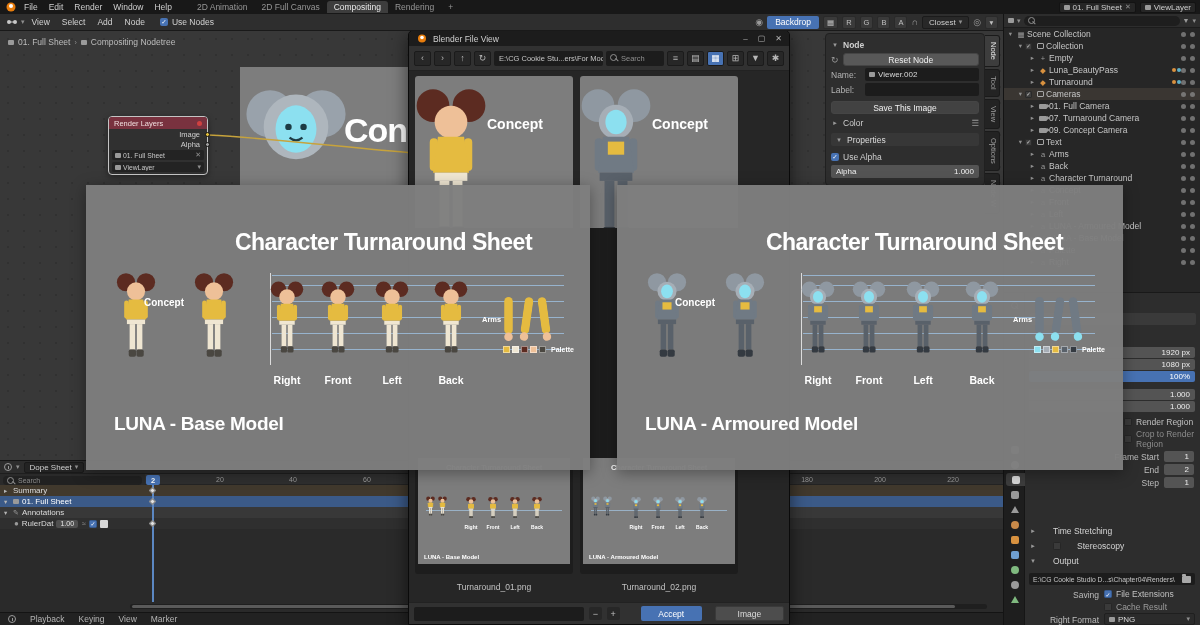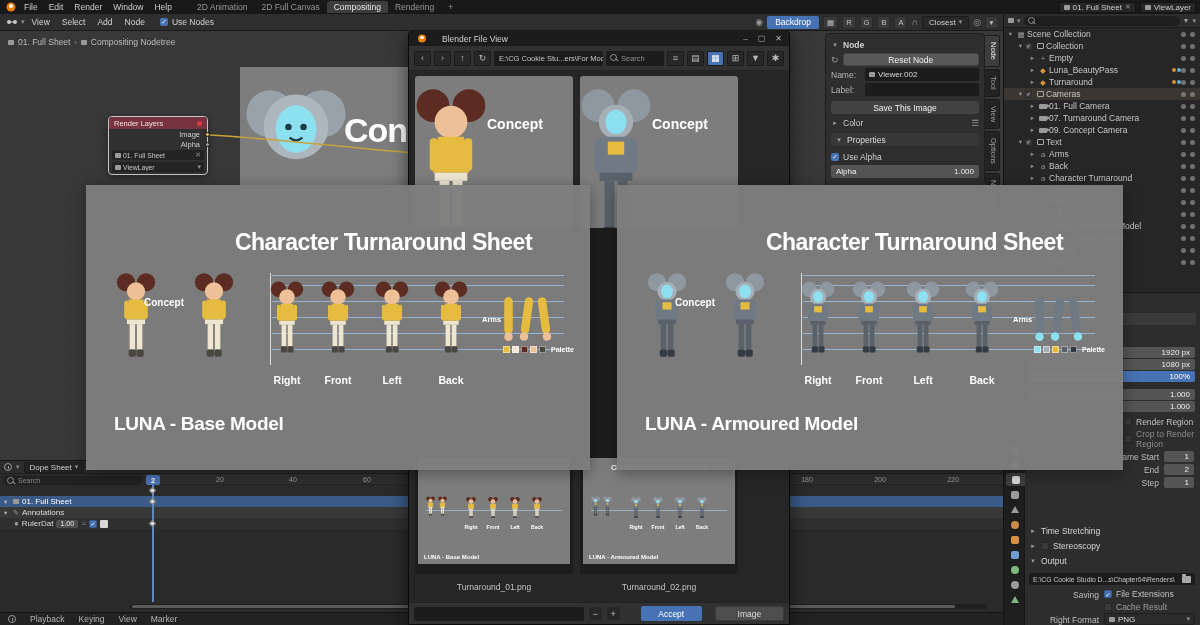--- a/index.html
+++ b/index.html
@@ -29,21 +29,21 @@
 .crumb{position:absolute;left:8px;top:6px;display:flex;gap:4px;align-items:center;color:#bdbdbd;font-size:8.5px}
 .node{position:absolute;left:108px;top:85px;width:100px;border:1px solid #c4c4c4;border-radius:4px;background:#303030;box-shadow:0 2px 6px rgba(0,0,0,.4)}
 .nhead{height:12px;background:#79323f;border-radius:3px 3px 0 0;display:flex;align-items:center;padding:0 5px;color:#f0dede;font-size:7.5px}
 .reddot{margin-left:auto;width:5px;height:5px;border-radius:50%;background:#d04040}
 .nrow{height:10px;display:flex;align-items:center;justify-content:flex-end;padding:0 7px;font-size:7.5px;color:#cfcfcf;position:relative}
 .sock{position:absolute;right:-3px;top:2.5px;width:5px;height:5px;border-radius:50%;border:1px solid #151515}
 .nfield{height:10px;margin:1px 3px 2px;background:#232323;border-radius:2px;display:flex;align-items:center;gap:2px;padding:0 3px;font-size:6.8px;color:#c8c8c8}
 .mini-ic{width:6px;height:5px;background:#9a9a9a;border-radius:1px;flex:none}
 
 .fwin{position:absolute;left:408px;top:30px;width:382px;height:595px;background:#2b2b2b;border:1px solid #0a0a0a;border-radius:5px 5px 0 0;box-shadow:0 4px 18px rgba(0,0,0,.55);z-index:10;display:flex;flex-direction:column}
-.ftitle{height:15px;background:#1c1c1c;border-radius:4px 4px 0 0;display:flex;align-items:center;gap:14px;padding:0 7px;font-size:8.5px;color:#d0d0d0;flex:none}
+.ftitle{height:15px;background:#1c1c1c;border-radius:4px 4px 0 0;display:flex;align-items:center;gap:5px;padding:0 7px;font-size:8.5px;color:#d0d0d0;flex:none}
 .fctrl{margin-left:auto;display:flex;gap:10px;color:#b5b5b5;font-size:8px}
 .ftool{height:25px;background:#313131;display:flex;align-items:center;gap:3px;padding:0 5px;border-bottom:1px solid #222;flex:none}
 .navb{width:17px;height:15px;background:#272727;border:1px solid #1b1b1b;border-radius:2px;display:flex;align-items:center;justify-content:center;color:#b8b8b8;font-size:9px;flex:none}
 .navb.act{background:#4772b3;color:#fff}
 .fpath{flex:1;height:15px;background:#1c1c1c;border-radius:2px;display:flex;align-items:center;padding:0 5px;font-size:7.5px;color:#c6c6c6;white-space:nowrap;overflow:hidden}
 .fsearch{width:58px;height:15px;background:#1c1c1c;border-radius:2px;display:flex;align-items:center;gap:3px;padding:0 4px;font-size:7.5px;color:#8f8f8f;flex:none;overflow:hidden}
 .mag{width:8px;height:8px;position:relative;flex:none}
 .mag::before{content:"";position:absolute;left:0;top:0;width:5px;height:5px;border:1px solid #909090;border-radius:50%}
 .mag::after{content:"";position:absolute;left:4.5px;top:5px;width:3.5px;height:1px;background:#909090;transform:rotate(45deg)}
 .flist{flex:1;background:#262626;position:relative;overflow:hidden}
@@ -102,21 +102,21 @@
 .ci{width:8px;height:8px;border-radius:50%;background:#9a9a9a}
 .tri{width:0;height:0;border-left:4px solid transparent;border-right:4px solid transparent;border-bottom:7px solid #9a9a9a}
 .phdr{position:absolute;left:25px;right:4px;height:12px;background:#3a3a3a;border-radius:2px;display:flex;align-items:center;padding:0 4px;color:#c9c9c9;font-size:7px}
 .pfield{position:absolute;left:25px;right:5px;height:11px;background:#545454;border-radius:2px;display:flex;align-items:center;justify-content:flex-end;padding:0 5px;font-size:8px;color:#ececec}
 .pfield.blue{background:#4772b3;color:#fff}
 .plabel{position:absolute;font-size:8.5px;color:#bdbdbd;text-align:right}
 .pnum{position:absolute;height:11px;background:#545454;border-radius:2px;display:flex;align-items:center;justify-content:flex-end;padding:0 5px;font-size:8px;color:#ececec}
 .pchkrow{position:absolute;display:flex;align-items:center;gap:4px;font-size:8.5px;color:#c0c0c0}
 .pbox{width:8px;height:8px;background:#3a3a3a;border:1px solid #262626;border-radius:1.5px;display:flex;align-items:center;justify-content:center;color:#fff;font-size:6px;flex:none}
 .pbox.on{background:#4772b3;border-color:#365a8f}
-.phead{position:absolute;display:flex;align-items:center;gap:4px;font-size:8.5px;color:#d5d5d5}
+.phead{position:absolute;display:flex;align-items:center;gap:16px;font-size:8.5px;color:#d5d5d5}
 .ppath{position:absolute;left:25px;right:5px;height:12px;background:#1c1c1c;border-radius:2px;display:flex;align-items:center;padding:0 4px;font-size:6.8px;color:#c6c6c6;white-space:nowrap;overflow:hidden}
 .folder{margin-left:auto;width:9px;height:7px;background:#a8a8a8;border-radius:1px;position:relative;flex:none}
 .folder::before{content:"";position:absolute;left:0;top:-2px;width:4px;height:2px;background:#a8a8a8;border-radius:1px 1px 0 0}
 .pdrop{position:absolute;height:12px;background:#2b2b2b;border:1px solid #1f1f1f;border-radius:2px;display:flex;align-items:center;gap:3px;padding:0 4px;font-size:8px;color:#d8d8d8}
 
 .dsheet{position:absolute;left:0;top:460px;width:1003px;height:152px;background:#2a2a2a;border-top:1px solid #151515}
 .dshead{height:13px;background:#2c2c2c;display:flex;align-items:center;gap:4px;padding:0 4px;border-bottom:1px solid #1e1e1e}
 .dmode{display:flex;align-items:center;gap:3px;background:#232323;border:1px solid #1a1a1a;border-radius:2px;height:11px;padding:0 5px;font-size:8px;color:#d0d0d0}
 .clockic{width:8px;height:8px;border:1px solid #9a9a9a;border-radius:50%;position:relative}
 .clockic::after{content:"";position:absolute;left:3px;top:1.5px;width:1px;height:3px;background:#9a9a9a}
@@ -689,20 +689,24 @@
     <span class="flab" style="left:431px">80</span>
     <span class="flab" style="left:504px">100</span>
     <span class="flab" style="left:578px">120</span>
     <span class="flab" style="left:651px">140</span>
     <span class="flab" style="left:724px">160</span>
     <span class="flab" style="left:798px">180</span>
     <span class="flab" style="left:871px">200</span>
     <span class="flab" style="left:944px">220</span>
     <div class="fbadge">2</div>
     <div class="vline"></div>
+    <div class="drow" style="top:24px;background:#41392d">
+        <span class="dexp">▸</span>
+        <span>Summary</span>
+      </div>
     <div class="drow" style="top:35px;background:#3b5a88;color:#fff">
         <span class="dexp">▾</span>
         <span class="mini-ic" style="margin-right:3px"></span>
         <span>01. Full Sheet</span>
       </div>
     <div class="drow" style="top:46px;background:#383838">
         <span class="dexp">▾</span>
         <span style="color:#9a9a9a;margin-right:3px;font-size:7px">✎</span>
         <span>Annotations</span>
       </div>

